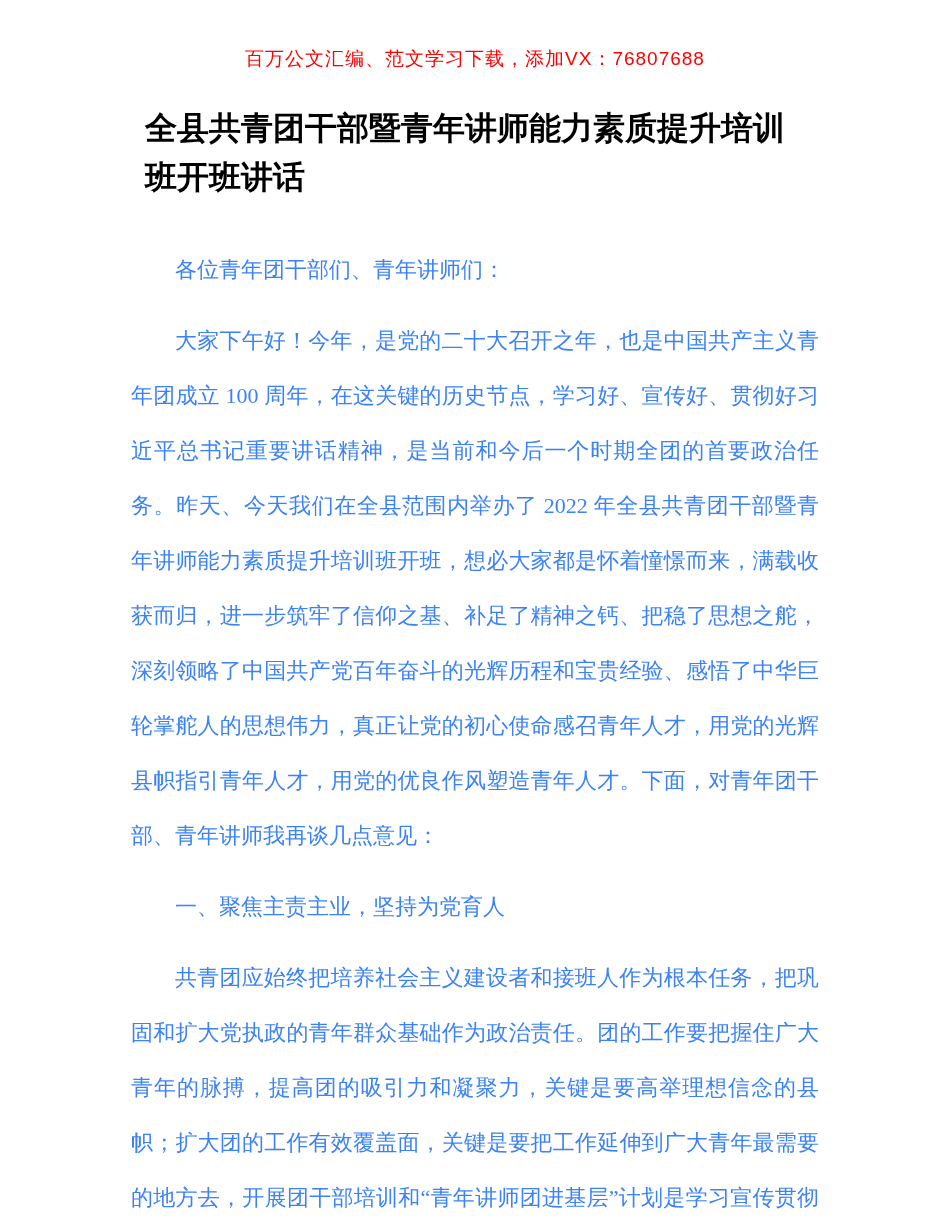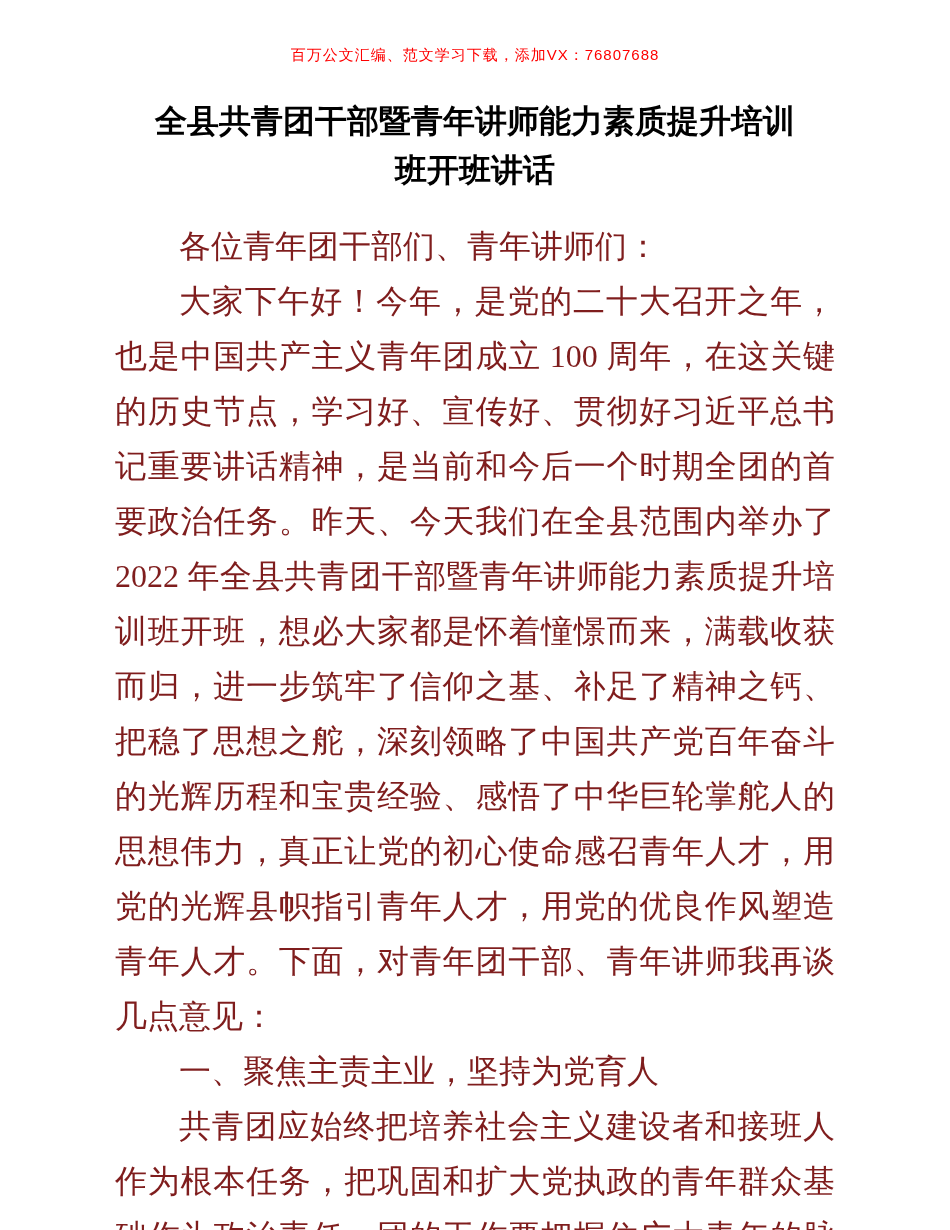--- a/index.html
+++ b/index.html
@@ -13,45 +13,45 @@
     height: 1230px;
     margin: 0 auto;
     background: #ffffff;
     overflow: hidden;
     font-family: "Liberation Serif", "DejaVu Serif", serif;
     color: #000000;
   }
   .promo {
     padding-top: 46px;
     text-align: center;
-    font-size: 15px;
+    font-size: 19px;
     letter-spacing: 1px;
     font-family: "Liberation Sans", "DejaVu Sans", sans-serif;
     color: #fe0000;
   }
   .title {
     width: 660px;
     margin: 32px auto 0 auto;
-    text-align: center;
+    text-align: left;
     font-size: 32px;
     line-height: 49px;
     font-weight: 700;
     font-family: "Liberation Sans", "DejaVu Sans", sans-serif;
     color: #000000;
   }
   .content {
     padding: 24px 115px 0 115px;
   }
   .para {
-    margin: 0;
-    font-size: 32px;
+    margin: 16px;
+    font-size: 22px;
     line-height: 55px;
     text-align: justify;
     text-indent: 2em;
-    color: #7f1d1d;
+    color: #3b82f6;
     word-break: break-all;
   }
   .para.heading {
     font-weight: 400;
   }
 </style>
 </head>
 <body>
 
 <div class="page">

